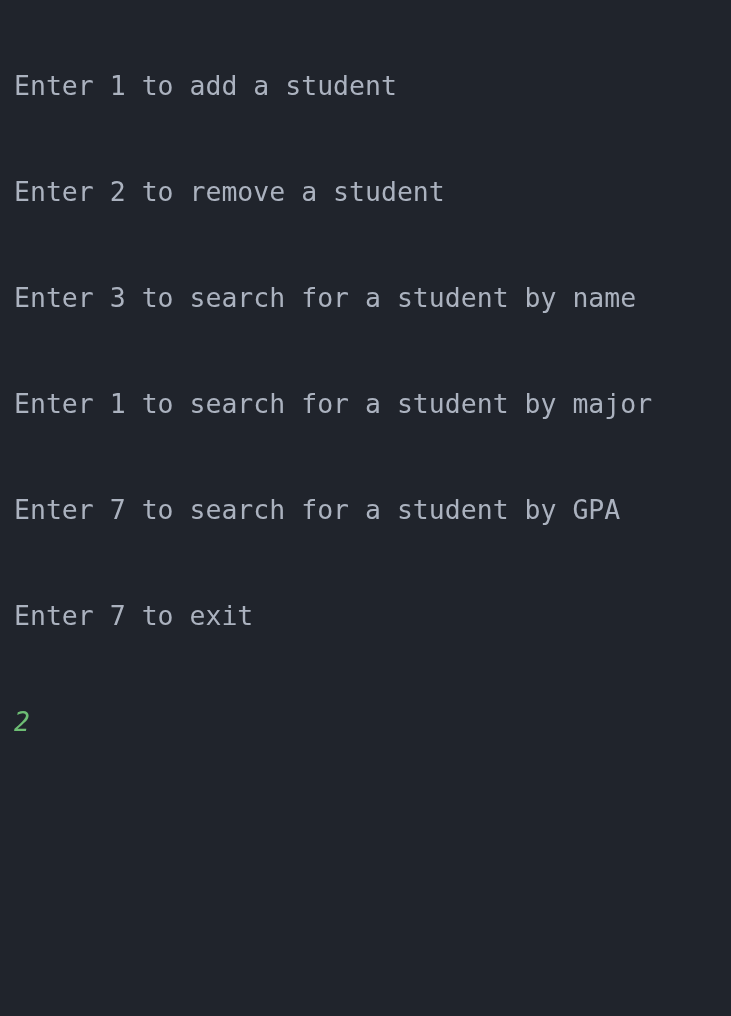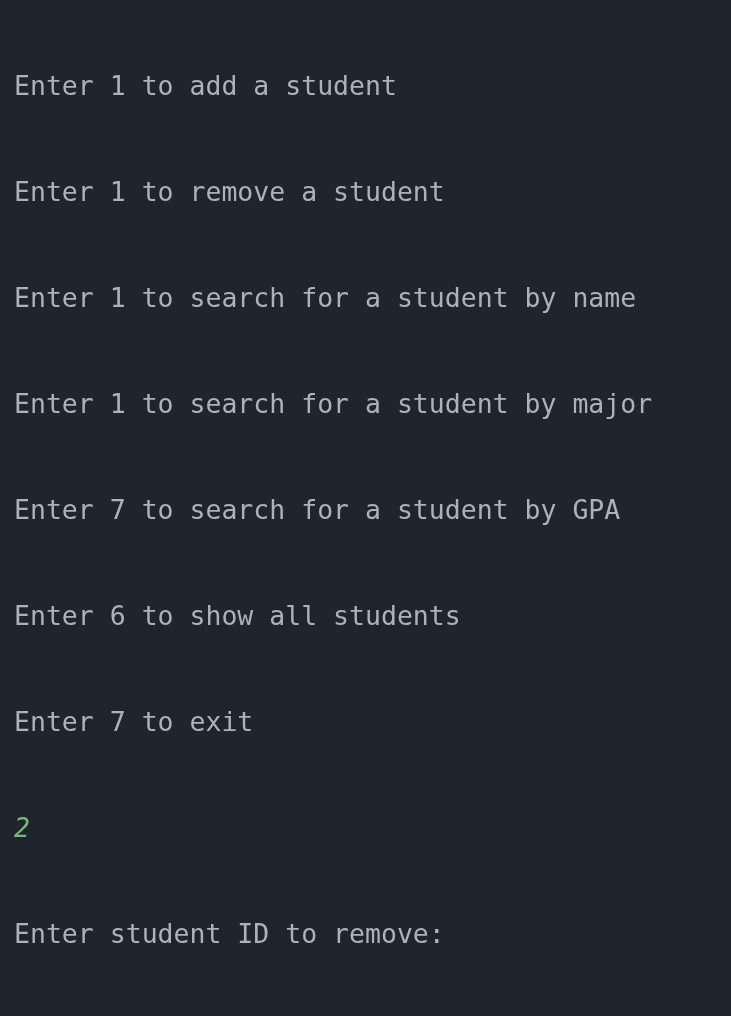--- a/index.html
+++ b/index.html
@@ -35,28 +35,26 @@
   .line.in {
     color: var(--input, #6dbd74);
     font-style: italic;
   }
 </style>
 </head>
 <body>
 
 <div class="terminal">
   <div class="line out">Enter 1 to add a student</div>
-  <div class="line out">Enter 1 to remove a student</div>
-  <div class="line out">Enter 1 to search for a student by name</div>
+  <div class="line out">Enter 2 to remove a student</div>
+  <div class="line out">Enter 3 to search for a student by name</div>
   <div class="line out">Enter 1 to search for a student by major</div>
   <div class="line out">Enter 7 to search for a student by GPA</div>
-  <div class="line out">Enter 6 to show all students</div>
   <div class="line out">Enter 7 to exit</div>
   <div class="line in">2</div>
-  <div class="line out">Enter student ID to remove:</div>
   
   
   
   
   
   
   
   
   
   

